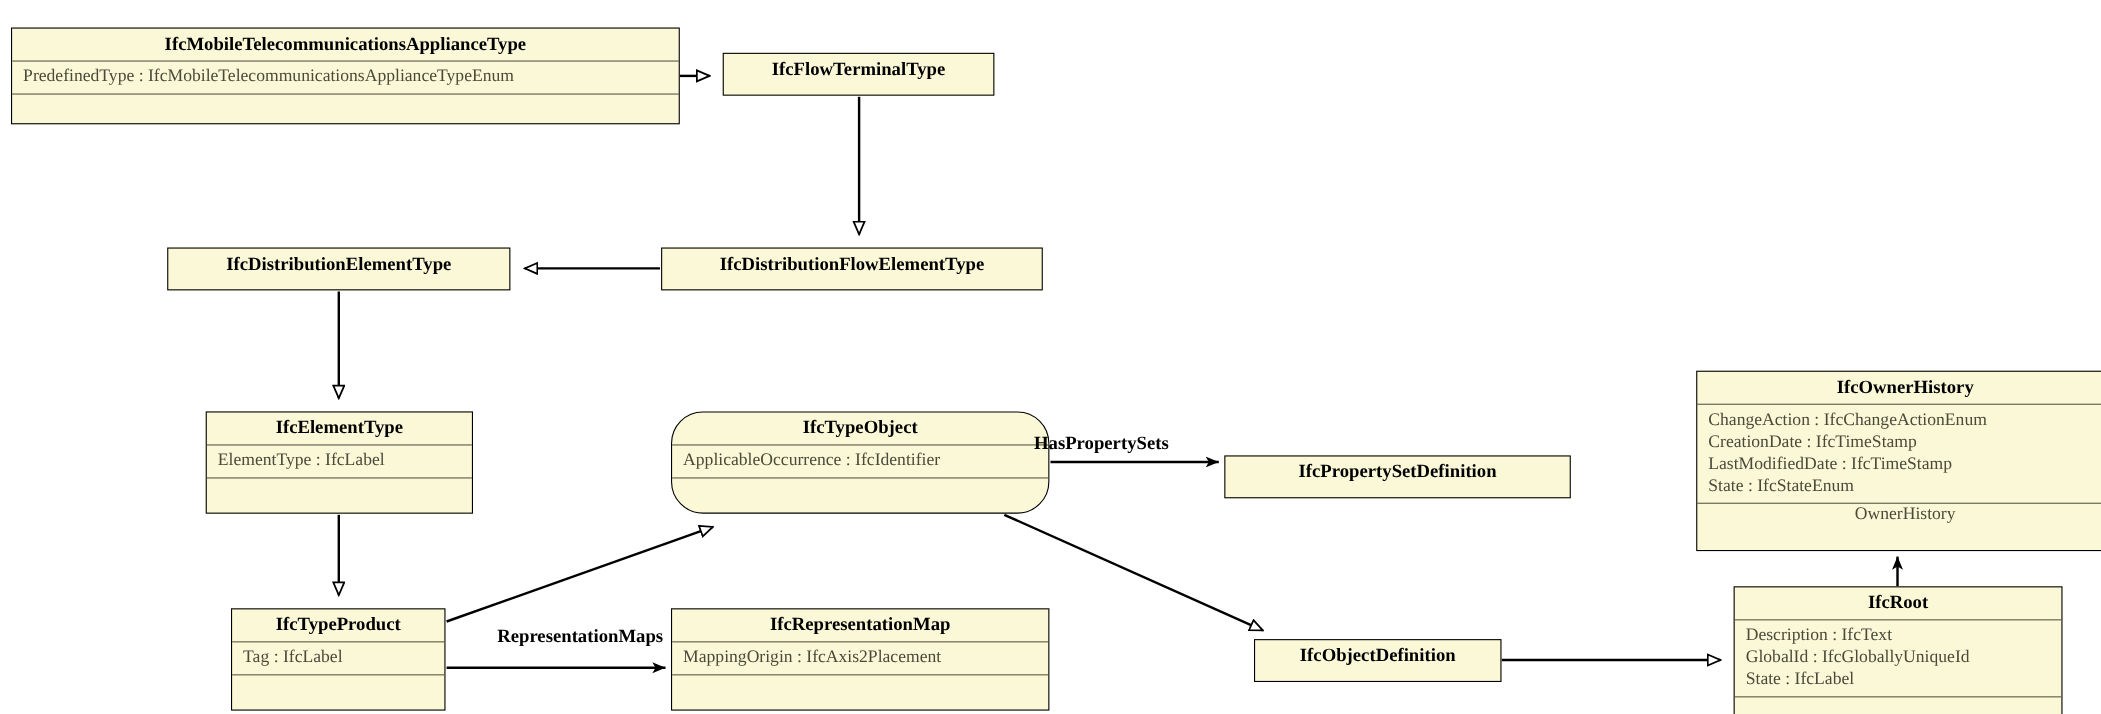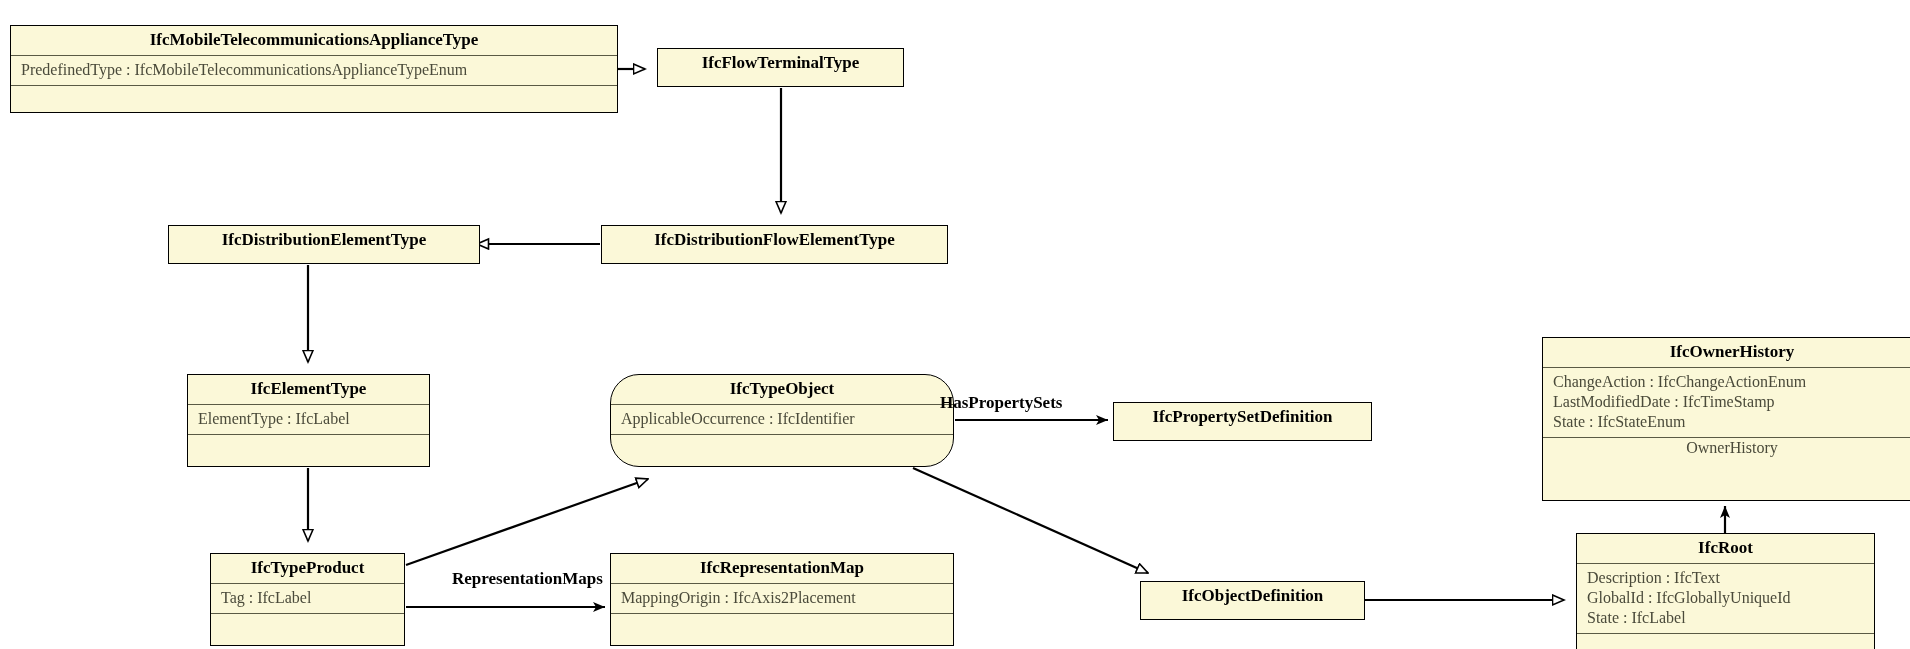--- a/index.html
+++ b/index.html
@@ -137,21 +137,21 @@
     <div class="uml-attrs">
       <div class="uml-attr">PredefinedType : IfcMobileTelecommunicationsApplianceTypeEnum</div>
     </div>
     <div class="uml-ops"></div>
   </div>
 
   <div class="uml-class" style="left:657px; top:28px; width:247px; height:39px;">
     <div class="uml-name">IfcFlowTerminalType</div>
   </div>
 
-  <div class="uml-class" style="left:168px; top:205px; width:312px; height:39px;">
+  <div class="uml-class" style="left:152px; top:205px; width:312px; height:39px;">
     <div class="uml-name">IfcDistributionElementType</div>
   </div>
 
   <div class="uml-class" style="left:601px; top:205px; width:347px; height:39px;">
     <div class="uml-name">IfcDistributionFlowElementType</div>
   </div>
 
   <div class="uml-class" style="left:187px; top:354px; width:243px; height:93px;">
     <div class="uml-name">IfcElementType</div>
     <div class="uml-attrs">
@@ -161,28 +161,29 @@
   </div>
 
   <div class="uml-class" style="left:610px; top:354px; width:344px; height:93px;border-radius:29px;">
     <div class="uml-name">IfcTypeObject</div>
     <div class="uml-attrs">
       <div class="uml-attr">ApplicableOccurrence : IfcIdentifier</div>
     </div>
     <div class="uml-ops"></div>
   </div>
 
-  <div class="uml-class" style="left:1113px; top:382px; width:259px; height:39px;">
+  <div class="uml-class" style="left:1113px; top:394px; width:315px; height:39px;">
     <div class="uml-name">IfcPropertySetDefinition</div>
   </div>
 
   <div class="uml-class" style="left:1542px; top:317px; width:380px; height:164px;">
     <div class="uml-name">IfcOwnerHistory</div>
     <div class="uml-attrs">
       <div class="uml-attr">ChangeAction : IfcChangeActionEnum</div>
+      <div class="uml-attr">CreationDate : IfcTimeStamp</div>
       <div class="uml-attr">LastModifiedDate : IfcTimeStamp</div>
       <div class="uml-attr">State : IfcStateEnum</div>
     </div>
     <div class="uml-ops">
       <div class="uml-ops-line">OwnerHistory</div>
     </div>
   </div>
 
   <div class="uml-class" style="left:210px; top:533px; width:195px; height:93px;">
     <div class="uml-name">IfcTypeProduct</div>

